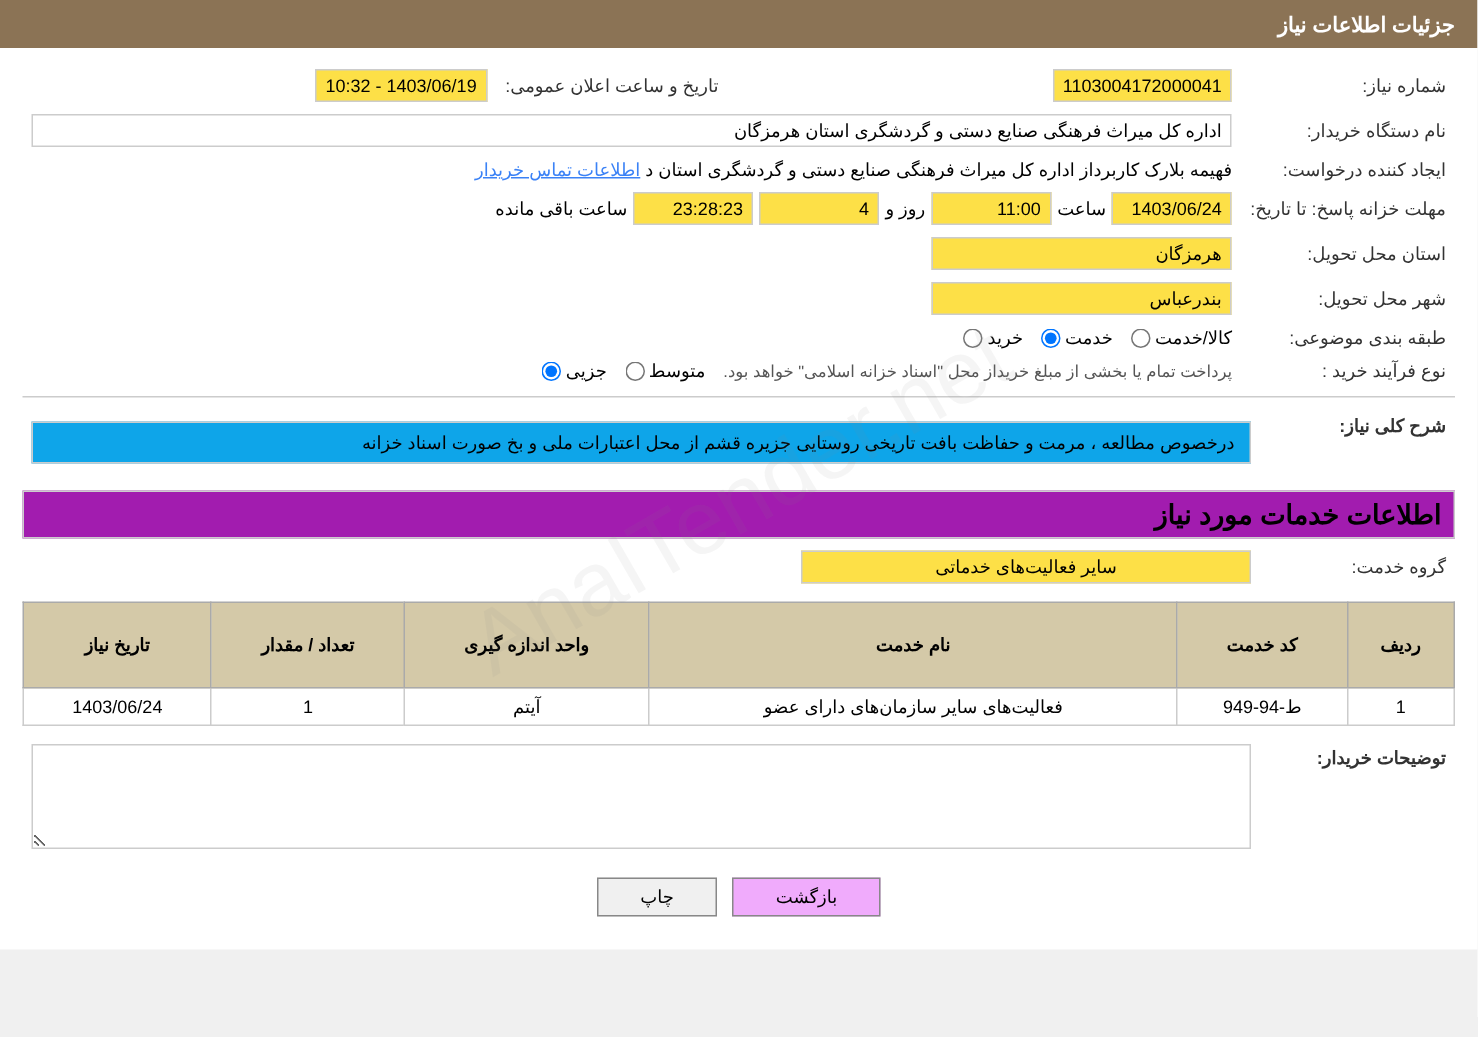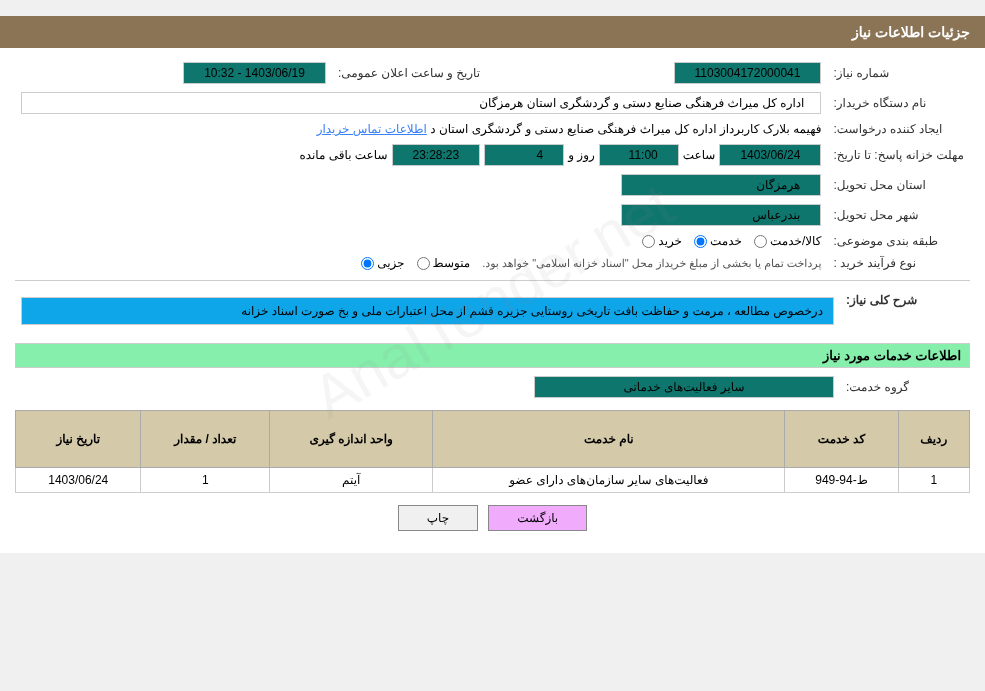--- a/index.html
+++ b/index.html
@@ -4,21 +4,21 @@
   <style>
     * { box-sizing: border-box; margin: 0; padding: 0; }
     body {
       font-family: Tahoma, Arial, sans-serif;
       font-size: 12px;
       background: #f0f0f0;
       direction: rtl;
     }
     .page-wrapper {
       max-width: 985px;
-      margin: 16px auto;
+      margin: 0 auto;
       background: #fff;
     }
     .header-bar {
       background: #8B7355;
       color: #fff;
       text-align: left;
       padding: 8px 15px;
       font-size: 14px;
       font-weight: bold;
       direction: rtl;
@@ -34,58 +34,58 @@
     }
     .info-table td {
       padding: 4px 6px;
       font-size: 12px;
       vertical-align: middle;
     }
     .label-cell {
       color: #333;
       font-weight: normal;
       white-space: nowrap;
-      text-align: left;
+      text-align: right;
       width: 130px;
     }
     .value-cell {
       text-align: right;
     }
     .bordered-box {
       border: 1px solid #ccc;
-      padding: 3px 20px;
+      padding: 3px 6px;
       display: inline-block;
       min-width: 80px;
-      background: #0f766e;
+      background: #fde047;
     }
     .wide-box {
       border: 1px solid #ccc;
-      padding: 3px 16px;
+      padding: 3px 6px;
       width: 100%;
       background: #fff;
       display: block;
     }
     .link-blue {
       color: #3b82f6;
       text-decoration: underline;
       cursor: pointer;
     }
     .date-time-row {
       display: flex;
       align-items: center;
       gap: 4px;
       direction: rtl;
     }
     .section-title {
-      background: #86efac;
+      background: #a21caf;
       border: 1px solid #ccc;
       padding: 4px 8px;
       font-weight: bold;
       margin: 8px 0 4px 0;
-      font-size: 13px;
+      font-size: 18px;
     }
     .radio-group {
       display: flex;
       gap: 12px;
       align-items: center;
       direction: rtl;
     }
     .radio-item {
       display: flex;
       align-items: center;
@@ -329,19 +329,29 @@
         <td>1</td>
         <td>ط-94-949</td>
         <td>فعالیت‌های سایر سازمان‌های دارای عضو</td>
         <td>آیتم</td>
         <td>1</td>
         <td>1403/06/24</td>
       </tr>
         </tbody>
     </table>
 
+    <table class="info-table">
+      <tbody>
+          <tr>
+        <td class="label-cell" style="vertical-align:top; padding-top:6px; font-weight:bold;">توضیحات خریدار:</td>
+        <td>
+          <textarea class="description-box" style=""></textarea>
+        </td>
+      </tr>
+    </tbody>
+      </table>
 
     <div class="btn-row">
       <button class="btn btn-back">بازگشت</button>
       <button class="btn btn-print">چاپ</button>
     </div>
   </div>
 </div>
 
 </body></html>

